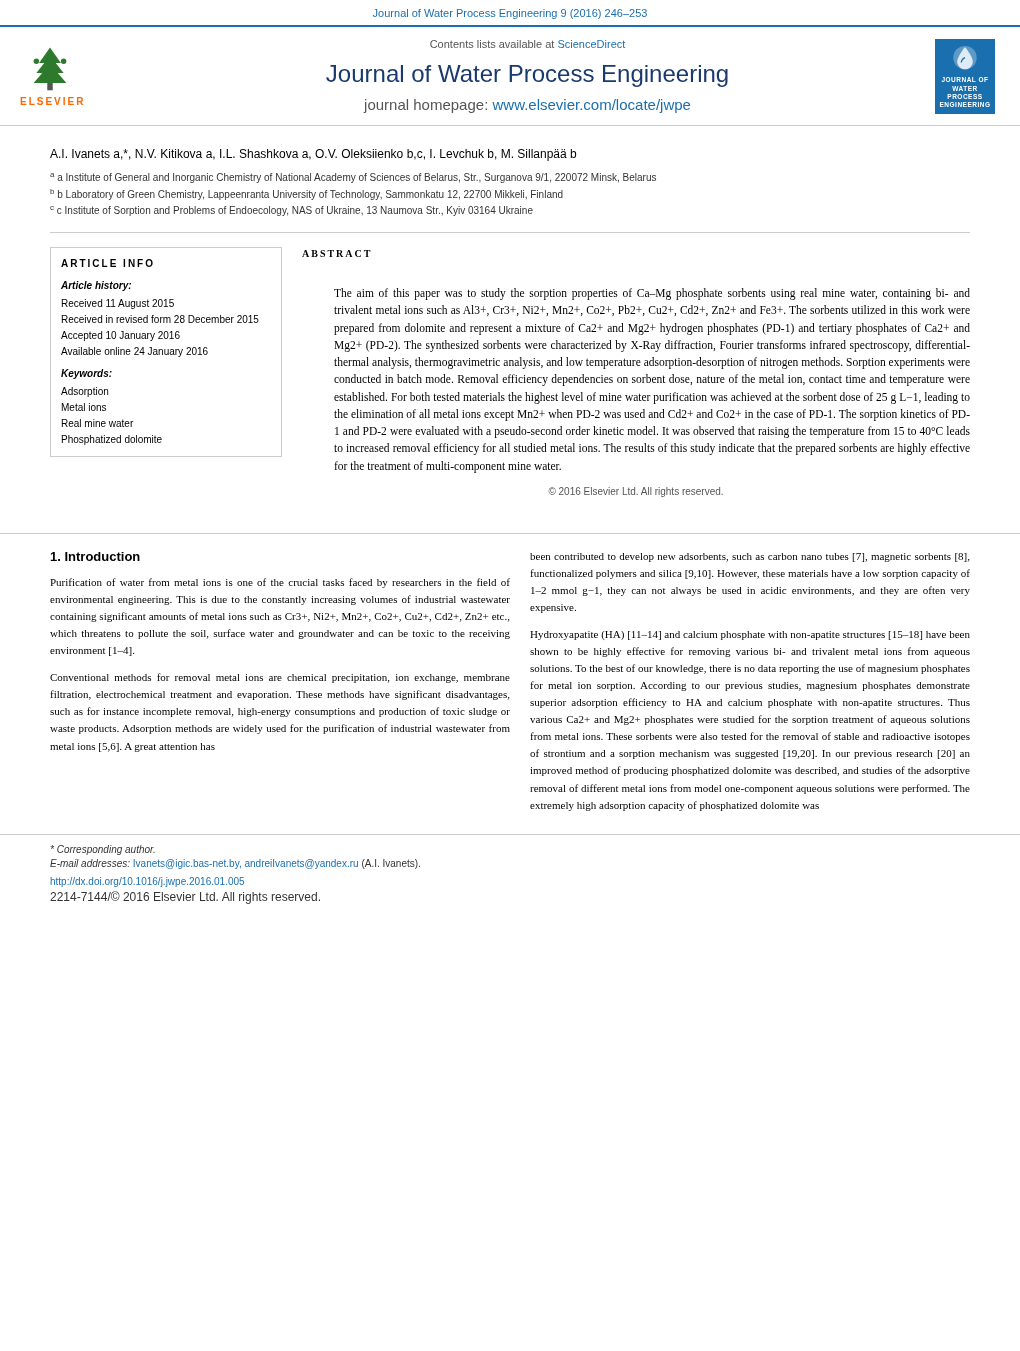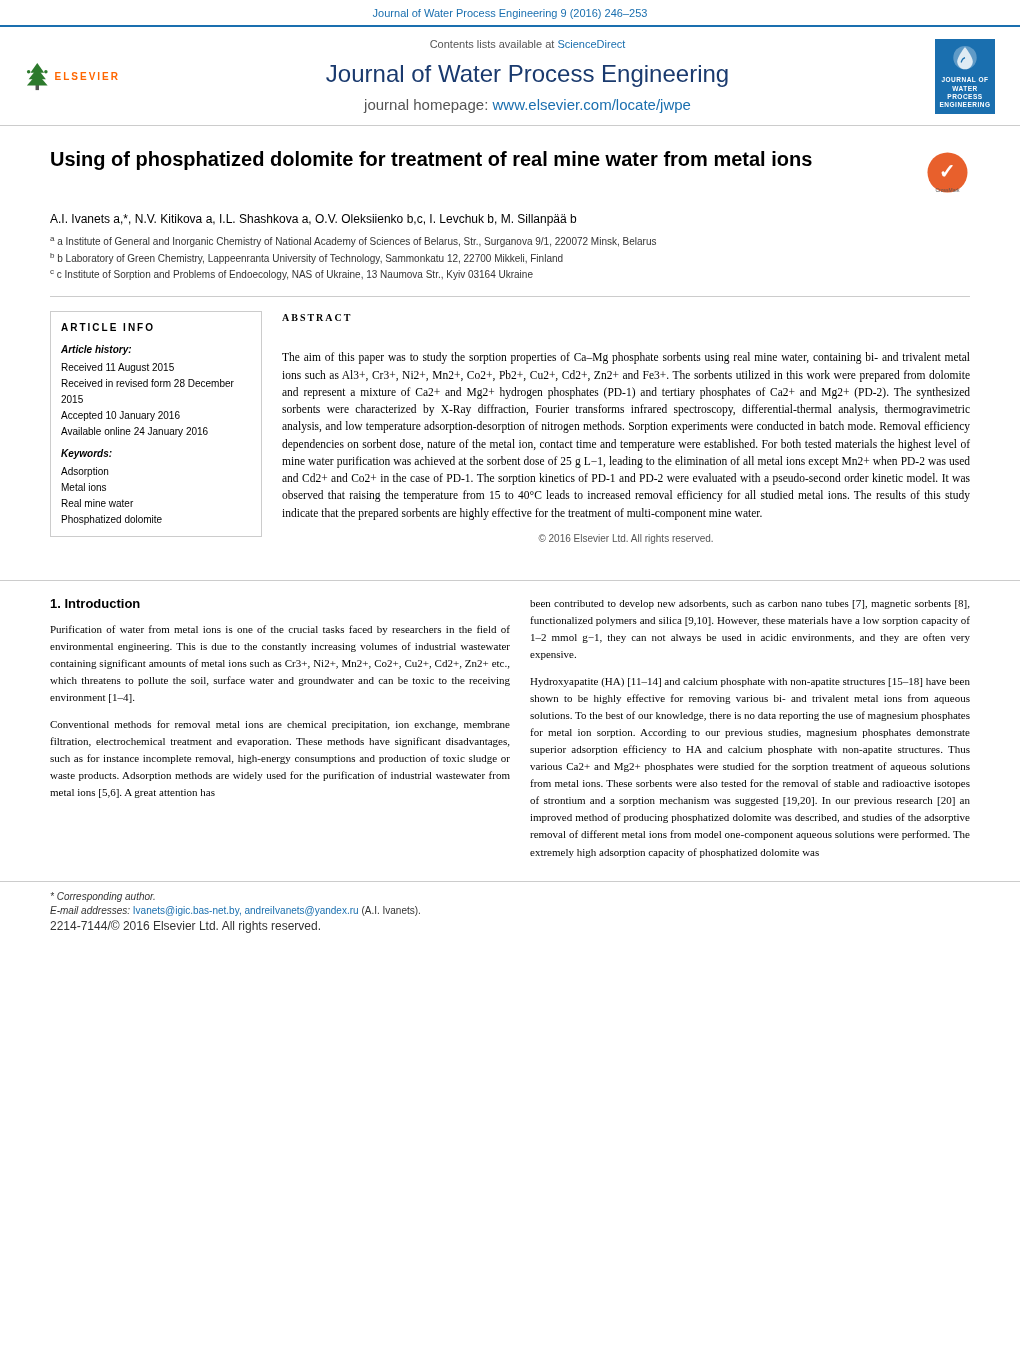--- a/index.html
+++ b/index.html
@@ -30,22 +30,22 @@
       gap: 10px;
     }
 
     .elsevier-logo {
       width: 100px;
       flex-shrink: 0;
     }
 
     .elsevier-logo-inner {
       display: flex;
-      flex-direction: row;
-      align-items: center;
+      flex-direction: column;
+      align-items: flex-start;
     }
 
     .elsevier-tree {
       width: 60px;
       height: 50px;
     }
 
     .elsevier-text {
       font-size: 10px;
       color: #f60;
@@ -155,21 +155,21 @@
     }
 
     .article-info-row {
       display: flex;
       gap: 20px;
       border-top: 1px solid #ccc;
       padding-top: 14px;
     }
 
     .article-info-left {
-      width: 212px;
+      width: 232px;
       flex-shrink: 0;
     }
 
     .article-info-box {
       border: 1px solid #ccc;
       padding: 8px 10px;
       font-size: 10px;
       font-family: Arial, sans-serif;
       line-height: 1.6;
     }
@@ -201,20 +201,21 @@
       text-transform: uppercase;
       margin-bottom: 24px;
       color: #000;
     }
 
     .abstract-text {
       font-size: 11.5px;
       text-align: justify;
       line-height: 1.5;
       color: #000;
+      margin-left: 32px;
     }
 
     .copyright-line {
       font-size: 10px;
       text-align: center;
       margin-top: 10px;
       color: #555;
       font-family: Arial, sans-serif;
     }
 
@@ -337,31 +338,20 @@
         <div>JOURNAL OF</div>
         <div>WATER PROCESS</div>
         <div>ENGINEERING</div>
       </div>
     </div>
   </div>
 </div>
 
 <div class="article-area">
 
-  <div class="article-title-section">
-    <div class="article-title">Using of phosphatized dolomite for treatment of real mine water from metal ions</div>
-
-    <div style="flex-shrink:0; width:45px; margin-top:4px;">
-      <svg viewBox="0 0 45 45" width="45" height="45">
-        <circle cx="22.5" cy="22.5" r="20" fill="#e8602c"></circle>
-        <text x="22.5" y="28" text-anchor="middle" font-size="20" font-family="Arial" font-weight="bold" fill="white">✓</text>
-        <text x="22.5" y="42" text-anchor="middle" font-size="5" font-family="Arial" fill="#555">CrossMark</text>
-      </svg>
-    </div>
-  </div>
 
   <div class="authors-line">A.I. Ivanets a,*, N.V. Kitikova a, I.L. Shashkova a, O.V. Oleksiienko b,c, I. Levchuk b, M. Sillanpää b</div>
 
   <div class="affiliations">
     <div>
       <sup>a</sup> <span>a Institute of General and Inorganic Chemistry of National Academy of Sciences of Belarus, Str., Surganova 9/1, 220072 Minsk, Belarus</span>
     </div>
     <div>
       <sup>b</sup> <span>b Laboratory of Green Chemistry, Lappeenranta University of Technology, Sammonkatu 12, 22700 Mikkeli, Finland</span>
     </div>
@@ -416,14 +406,17 @@
 
 </div>
 
 <div class="footnote-area">
   <div class="corr">* Corresponding author.</div>
   <div>
     <span class="italic">E-mail addresses:</span>
     <a>Ivanets@igic.bas-net.by, andreiIvanets@yandex.ru</a>
     <span>(A.I. Ivanets).</span>
   </div>
+  <div class="doi-line">
+    <a>http://dx.doi.org/10.1016/j.jwpe.2016.01.005</a>
+  </div>
   <div class="rights-line">2214-7144/© 2016 Elsevier Ltd. All rights reserved.</div>
 </div>
 
 </body></html>

